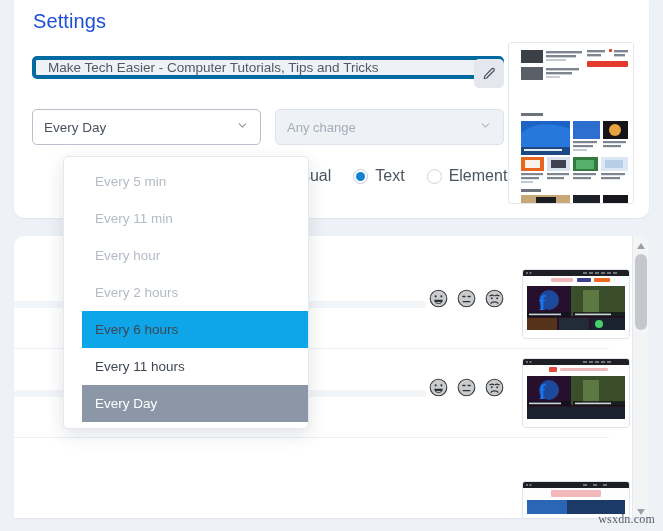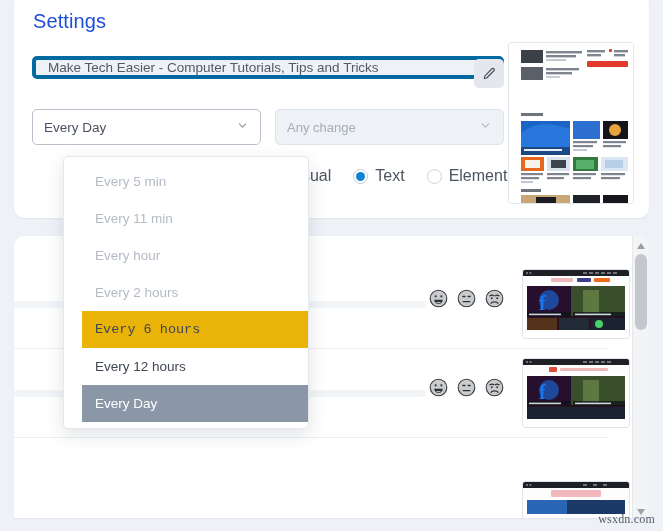--- a/index.html
+++ b/index.html
@@ -274,21 +274,21 @@
     height: 37px;
     display: flex;
     align-items: center;
     padding: 0 13px;
     font-size: 13.5px;
     color: #3f4752;
     cursor: pointer;
     box-sizing: border-box;
   }
   .dd-item.disabled { color: #b4bbc5; cursor: default; }
-  .dd-item.hovered { background: #eab308; font-family: Liberation Mono, monospace; }
+  .dd-item.hovered { background: #0ea5e9; }
   .dd-item.selected { background: #8b97a6; color: #ffffff; }
 
   
   .watermark {
     position: absolute;
     right: 8px;
     bottom: 4px;
     font-size: 12px;
     color: #55606c;
     font-family: Liberation Serif, serif;
@@ -570,17 +570,17 @@
     </div>
   </div>
 </div>
 
 <div class="dropdown">
   <div class="dd-item disabled">Every 5 min</div>
   <div class="dd-item disabled">Every 11 min</div>
   <div class="dd-item disabled">Every hour</div>
   <div class="dd-item disabled">Every 2 hours</div>
   <div class="dd-item hovered">Every 6 hours</div>
-  <div class="dd-item">Every 12 hours</div>
+  <div class="dd-item">Every 11 hours</div>
   <div class="dd-item selected">Every Day</div>
 </div>
 
 <div class="watermark">wsxdn.com</div>
 
 </body></html>

